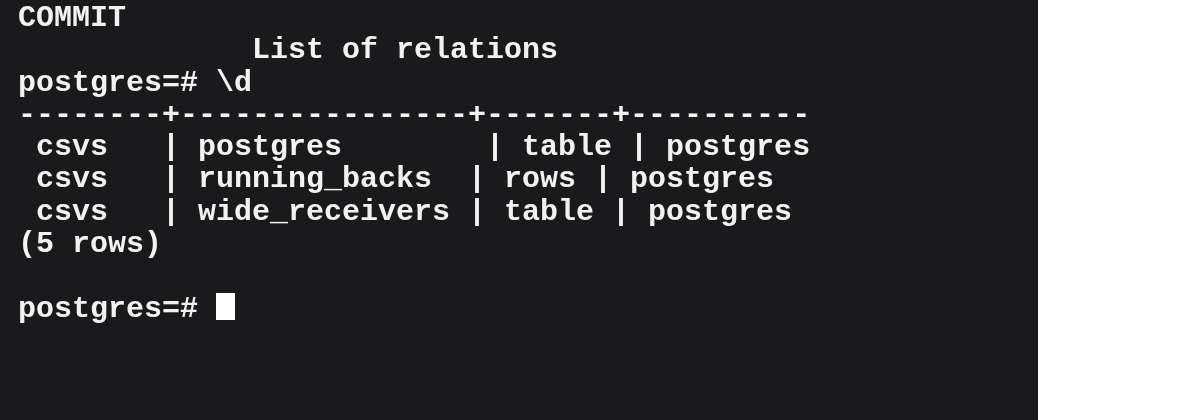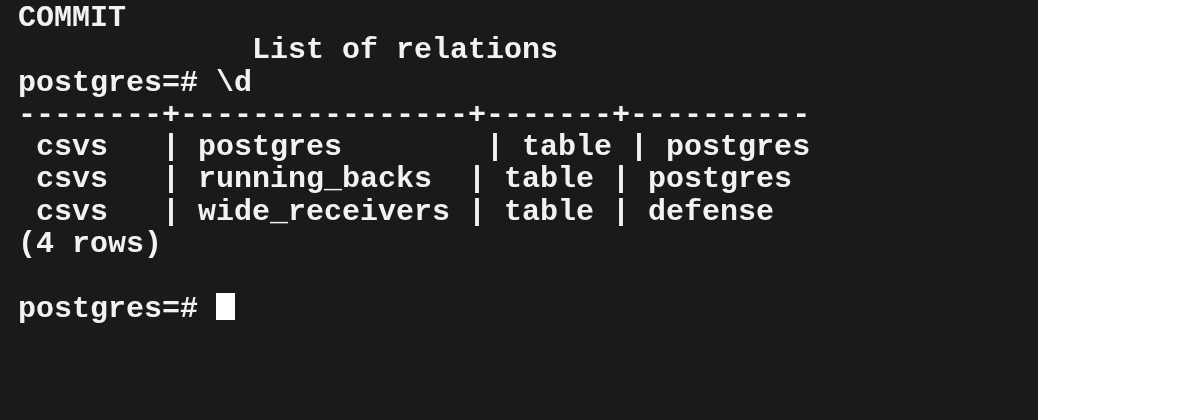--- a/index.html
+++ b/index.html
@@ -36,19 +36,19 @@
 </head>
 <body>
 
 <div class="terminal">
   <div class="line">COMMIT</div>
   <div class="line">             List of relations</div>
   <div class="line"><span>postgres=# </span><span>\d</span></div>
   <div class="line">--------+----------------+-------+----------</div>
   <div id="table-rows">
       <div class="line"> csvs   | postgres        | table | postgres </div>
-      <div class="line"> csvs   | running_backs  | table | postgres </div>
-      <div class="line"> csvs   | wide_receivers | table | defense </div>
+      <div class="line"> csvs   | running_backs  | rows | postgres </div>
+      <div class="line"> csvs   | wide_receivers | table | postgres </div>
     </div>
-  <div class="line">(4 rows)</div>
+  <div class="line">(5 rows)</div>
   <div class="line"></div>
   <div class="line"><span>postgres=# </span><span class="cursor"></span></div>
 </div>
 
 </body></html>

